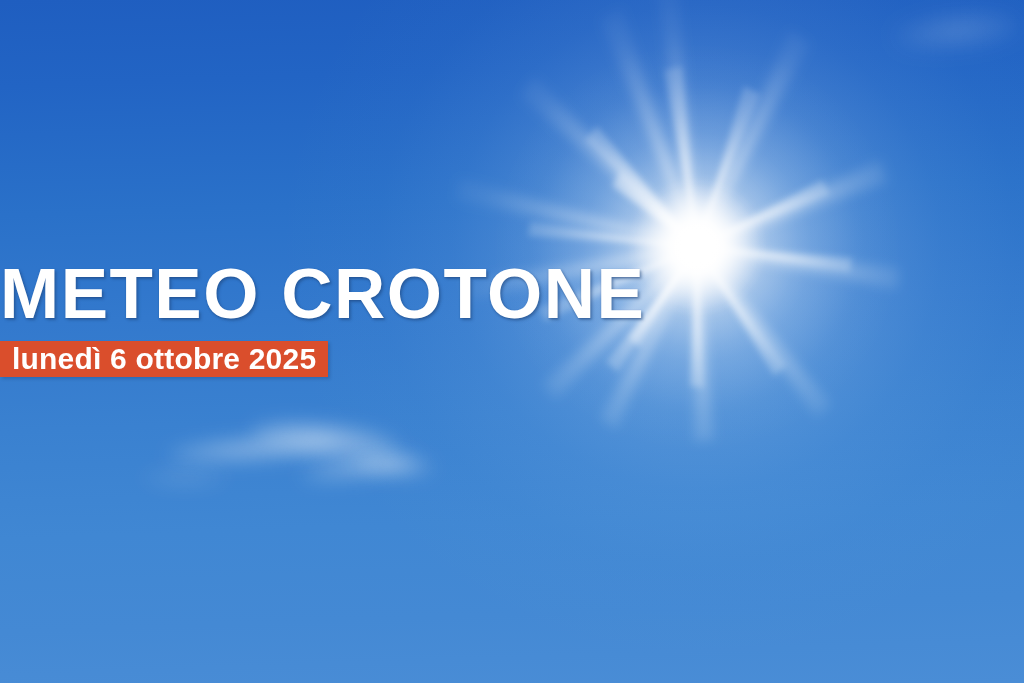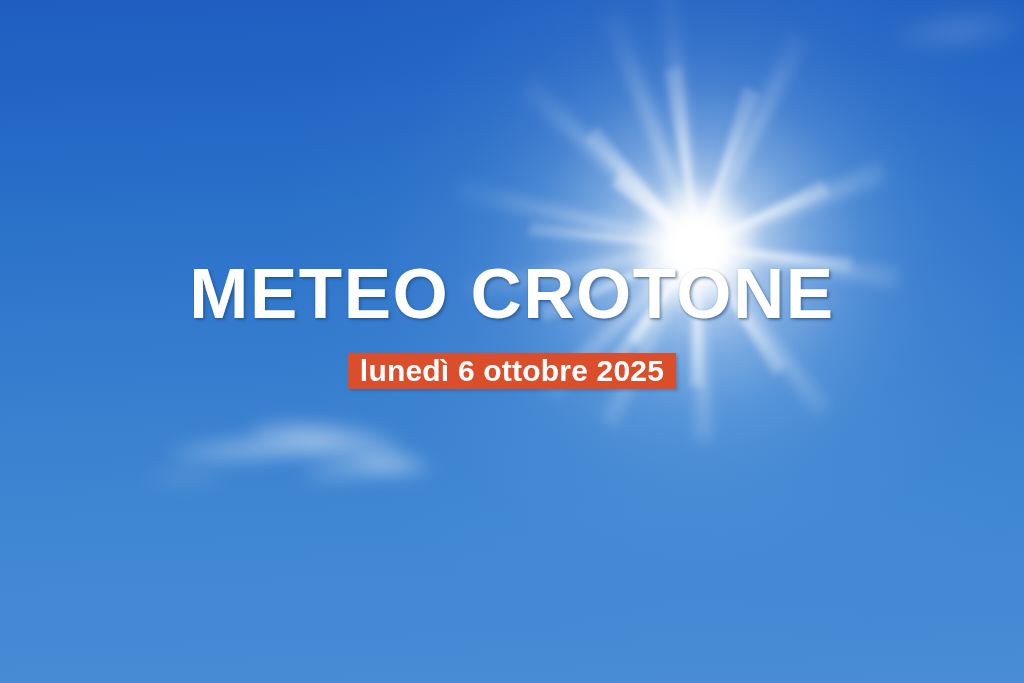--- a/index.html
+++ b/index.html
@@ -151,39 +151,39 @@
         rgba(255,255,255,0) 100%);
     filter: blur(10px);
   }
 
   
   #headline-block {
     position: absolute;
     left: 0;
     top: 258px;
     width: 1024px;
-    text-align: center;
+    text-align: left;
   }
 
   #page-title {
     margin: 0;
     font-family: "Liberation Sans", sans-serif;
     font-size: 71px;
     font-weight: bold;
     letter-spacing: 1.5px;
     line-height: 1;
     color: #ffffff;
     text-shadow:
        2px 2px 3px rgba(28, 66, 120, 0.45),
        0 1px 2px rgba(28, 66, 120, 0.35);
     white-space: nowrap;
   }
 
   #date-badge-row {
-    margin-top: 24px;
+    margin-top: 12px;
     line-height: 0;
     text-decoration: underline;
   }
 
   #date-badge {
     display: inline-block;
     background: #da4e2c;
     color: #ffffff;
     font-family: "Liberation Sans", sans-serif;
     font-size: 30px;

